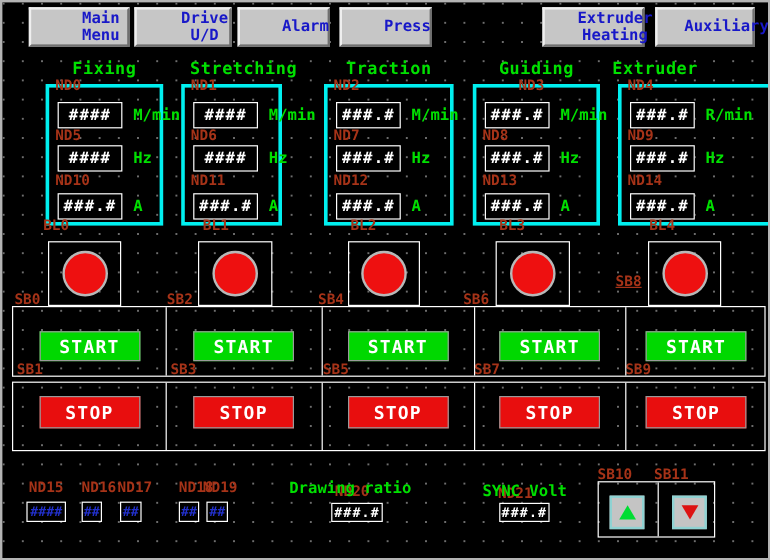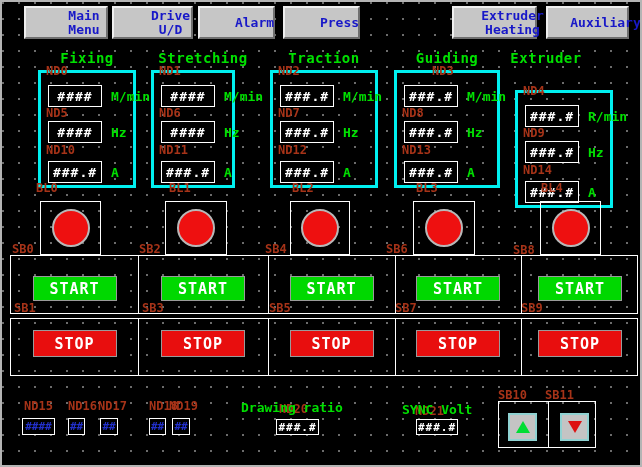--- a/index.html
+++ b/index.html
@@ -154,42 +154,42 @@
         <div class="unit">A</div>
       </div>
     </div>
     <div class="bl-label" style="left: 414px; text-align: center;">BL3</div>
     <div class="lamp-cell" style="left: 411px; width: 62px;">
       <div class="pilot"></div>
     </div>
     <div class="sb-label" style="left: 384px; top: 240px;">SB6</div>
     <div class="sb-label" style="left: 393px; top: 299px;">SB7</div>
     <div class="sec-title" style="left: 485px; width: 118px;">Extruder</div>
-    <div class="panel" style="left: 513px; width: 98px; margin-top: 20px;">
+    <div class="panel" style="left: 513px; width: 128px;">
       <div class="nd-label" style="left: 5px; top: -9px;">ND4</div>
       <div class="val-row" style="top: 12px;">
         <div class="val-box">###.#</div>
         <div class="unit">R/min</div>
       </div>
       <div class="nd-label" style="left: 5px; top: 33px;">ND9</div>
       <div class="val-row" style="top: 48px;">
         <div class="val-box">###.#</div>
         <div class="unit">Hz</div>
       </div>
       <div class="nd-label" style="left: 5px; top: 70px;">ND14</div>
       <div class="val-row" style="top: 88px;">
         <div class="val-box">###.#</div>
         <div class="unit">A</div>
       </div>
     </div>
     <div class="bl-label" style="left: 539px;">BL4</div>
     <div class="lamp-cell" style="left: 538px; width: 61px;">
       <div class="pilot"></div>
     </div>
-    <div class="sb-label" style="left: 511px; top: 241px; text-decoration: underline;">SB8</div>
+    <div class="sb-label" style="left: 511px; top: 225px; text-decoration: underline;">SB8</div>
     <div class="sb-label" style="left: 519px; top: 299px;">SB9</div>
     <div class="band" style="top: 253px; height: 59px;">
       <div class="divider" style="left: 127px;"></div>
       <div class="divider" style="left: 257px;"></div>
       <div class="divider" style="left: 384px;"></div>
       <div class="divider" style="left: 510px;"></div>
       <div class="hmi-btn btn-start" style="left: 21.5px;">START</div>
       <div class="hmi-btn btn-start" style="left: 150px;">START</div>
       <div class="hmi-btn btn-start" style="left: 278.5px;">START</div>
       <div class="hmi-btn btn-start" style="left: 405px;">START</div>

